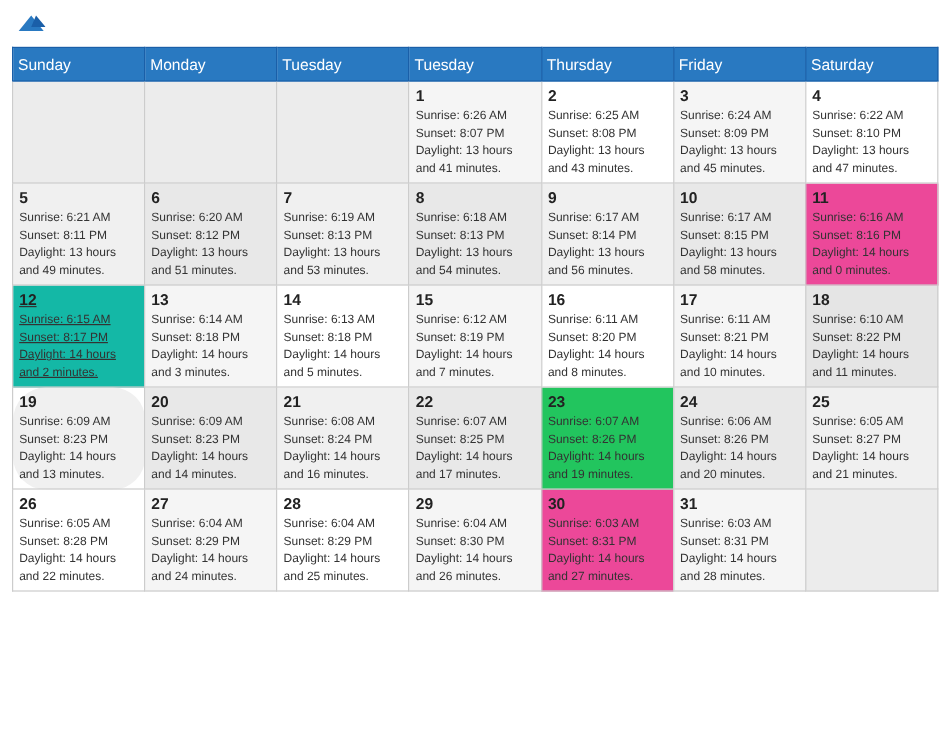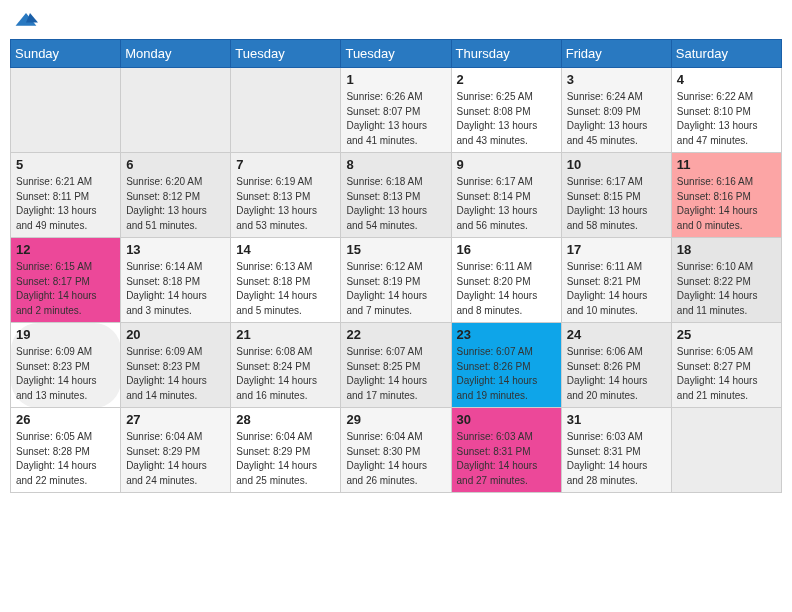--- a/index.html
+++ b/index.html
@@ -160,27 +160,27 @@
           <div class="day-info">Sunrise: 6:18 AM<br>Sunset: 8:13 PM<br>Daylight: 13 hours and 54 minutes.</div>
         </td>
         <td style="background: rgb(240, 240, 240);">
           <div class="day-number">9</div>
           <div class="day-info">Sunrise: 6:17 AM<br>Sunset: 8:14 PM<br>Daylight: 13 hours and 56 minutes.</div>
         </td>
         <td style="background: rgb(232, 232, 232);">
           <div class="day-number">10</div>
           <div class="day-info">Sunrise: 6:17 AM<br>Sunset: 8:15 PM<br>Daylight: 13 hours and 58 minutes.</div>
         </td>
-        <td style="background: #fca5a5;">
+        <td style="background: #ec4899;">
           <div class="day-number">11</div>
           <div class="day-info">Sunrise: 6:16 AM<br>Sunset: 8:16 PM<br>Daylight: 14 hours and 0 minutes.</div>
         </td>
       </tr>
       <tr>
-        <td style="background: #ec4899;">
+        <td style="background: #14b8a6; text-decoration: underline;">
           <div class="day-number">12</div>
           <div class="day-info">Sunrise: 6:15 AM<br>Sunset: 8:17 PM<br>Daylight: 14 hours and 2 minutes.</div>
         </td>
         <td style="background: rgb(245, 245, 245);">
           <div class="day-number">13</div>
           <div class="day-info">Sunrise: 6:14 AM<br>Sunset: 8:18 PM<br>Daylight: 14 hours and 3 minutes.</div>
         </td>
         <td style="background: rgb(255, 255, 255);">
           <div class="day-number">14</div>
           <div class="day-info">Sunrise: 6:13 AM<br>Sunset: 8:18 PM<br>Daylight: 14 hours and 5 minutes.</div>
@@ -212,21 +212,21 @@
           <div class="day-info">Sunrise: 6:09 AM<br>Sunset: 8:23 PM<br>Daylight: 14 hours and 14 minutes.</div>
         </td>
         <td style="background: rgb(240, 240, 240);">
           <div class="day-number">21</div>
           <div class="day-info">Sunrise: 6:08 AM<br>Sunset: 8:24 PM<br>Daylight: 14 hours and 16 minutes.</div>
         </td>
         <td style="background: rgb(232, 232, 232);">
           <div class="day-number">22</div>
           <div class="day-info">Sunrise: 6:07 AM<br>Sunset: 8:25 PM<br>Daylight: 14 hours and 17 minutes.</div>
         </td>
-        <td style="background: #0ea5e9;">
+        <td style="background: #22c55e;">
           <div class="day-number">23</div>
           <div class="day-info">Sunrise: 6:07 AM<br>Sunset: 8:26 PM<br>Daylight: 14 hours and 19 minutes.</div>
         </td>
         <td style="background: rgb(232, 232, 232);">
           <div class="day-number">24</div>
           <div class="day-info">Sunrise: 6:06 AM<br>Sunset: 8:26 PM<br>Daylight: 14 hours and 20 minutes.</div>
         </td>
         <td style="background: rgb(240, 240, 240);">
           <div class="day-number">25</div>
           <div class="day-info">Sunrise: 6:05 AM<br>Sunset: 8:27 PM<br>Daylight: 14 hours and 21 minutes.</div>

